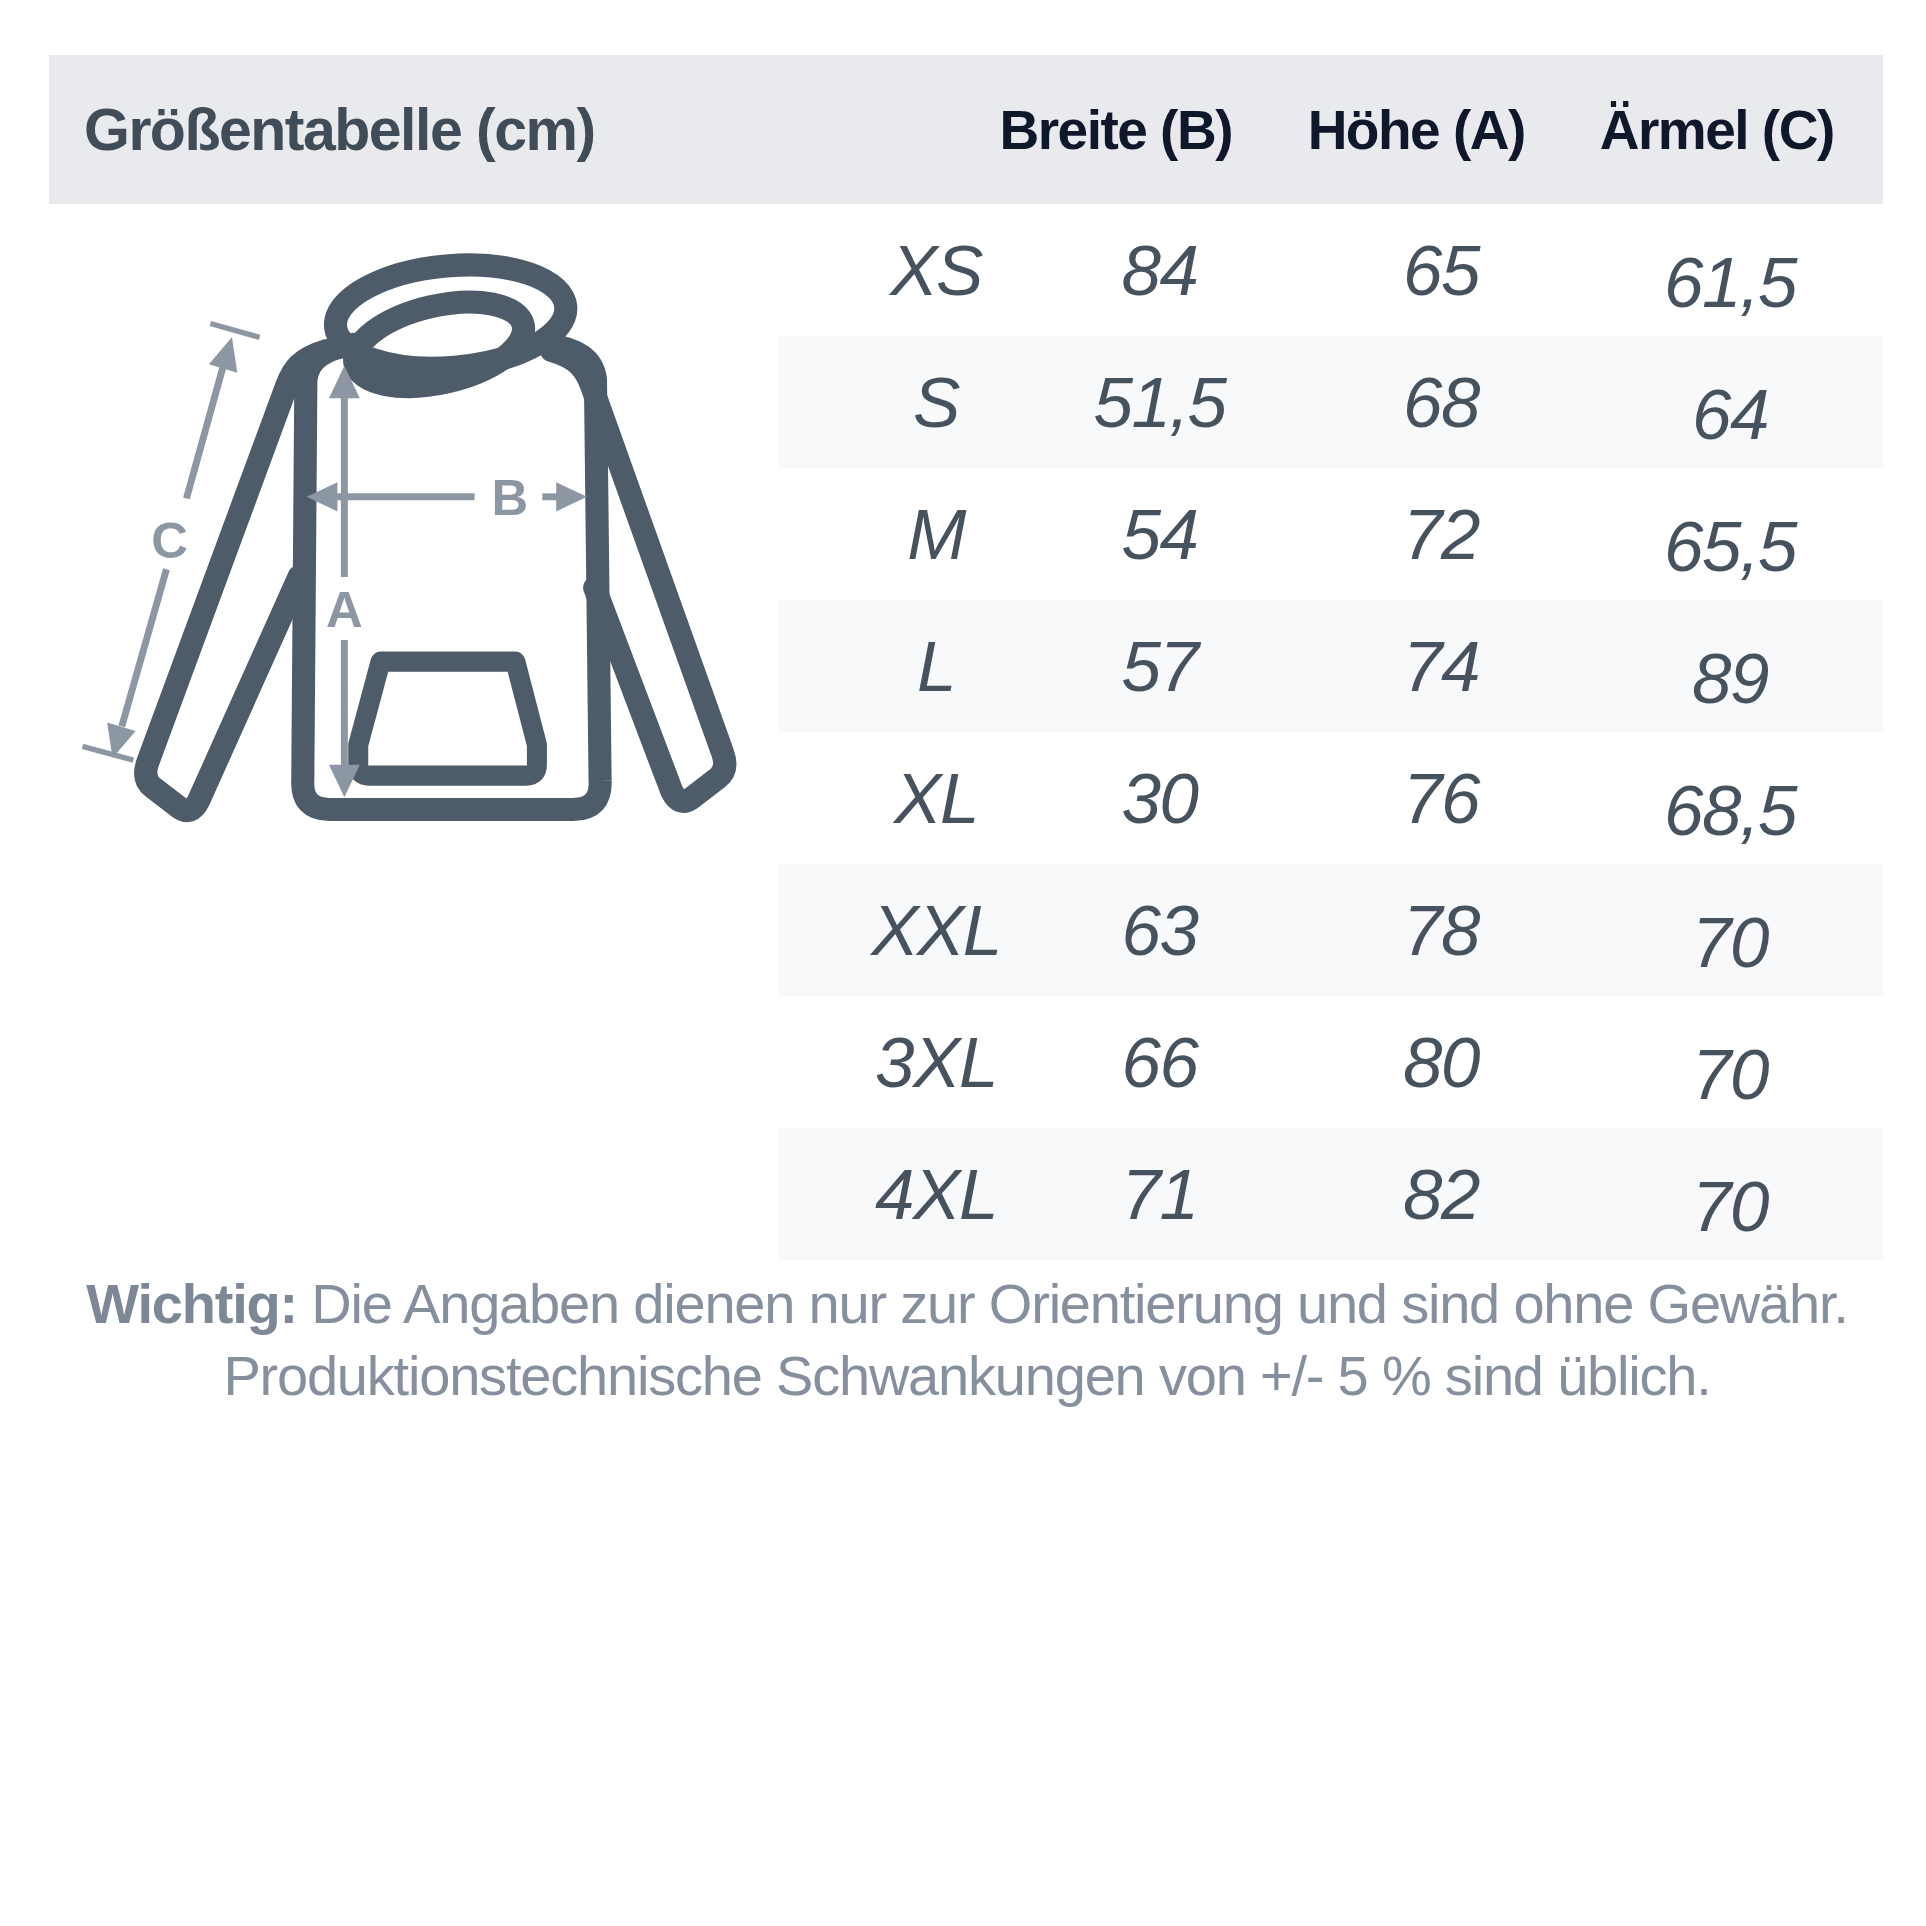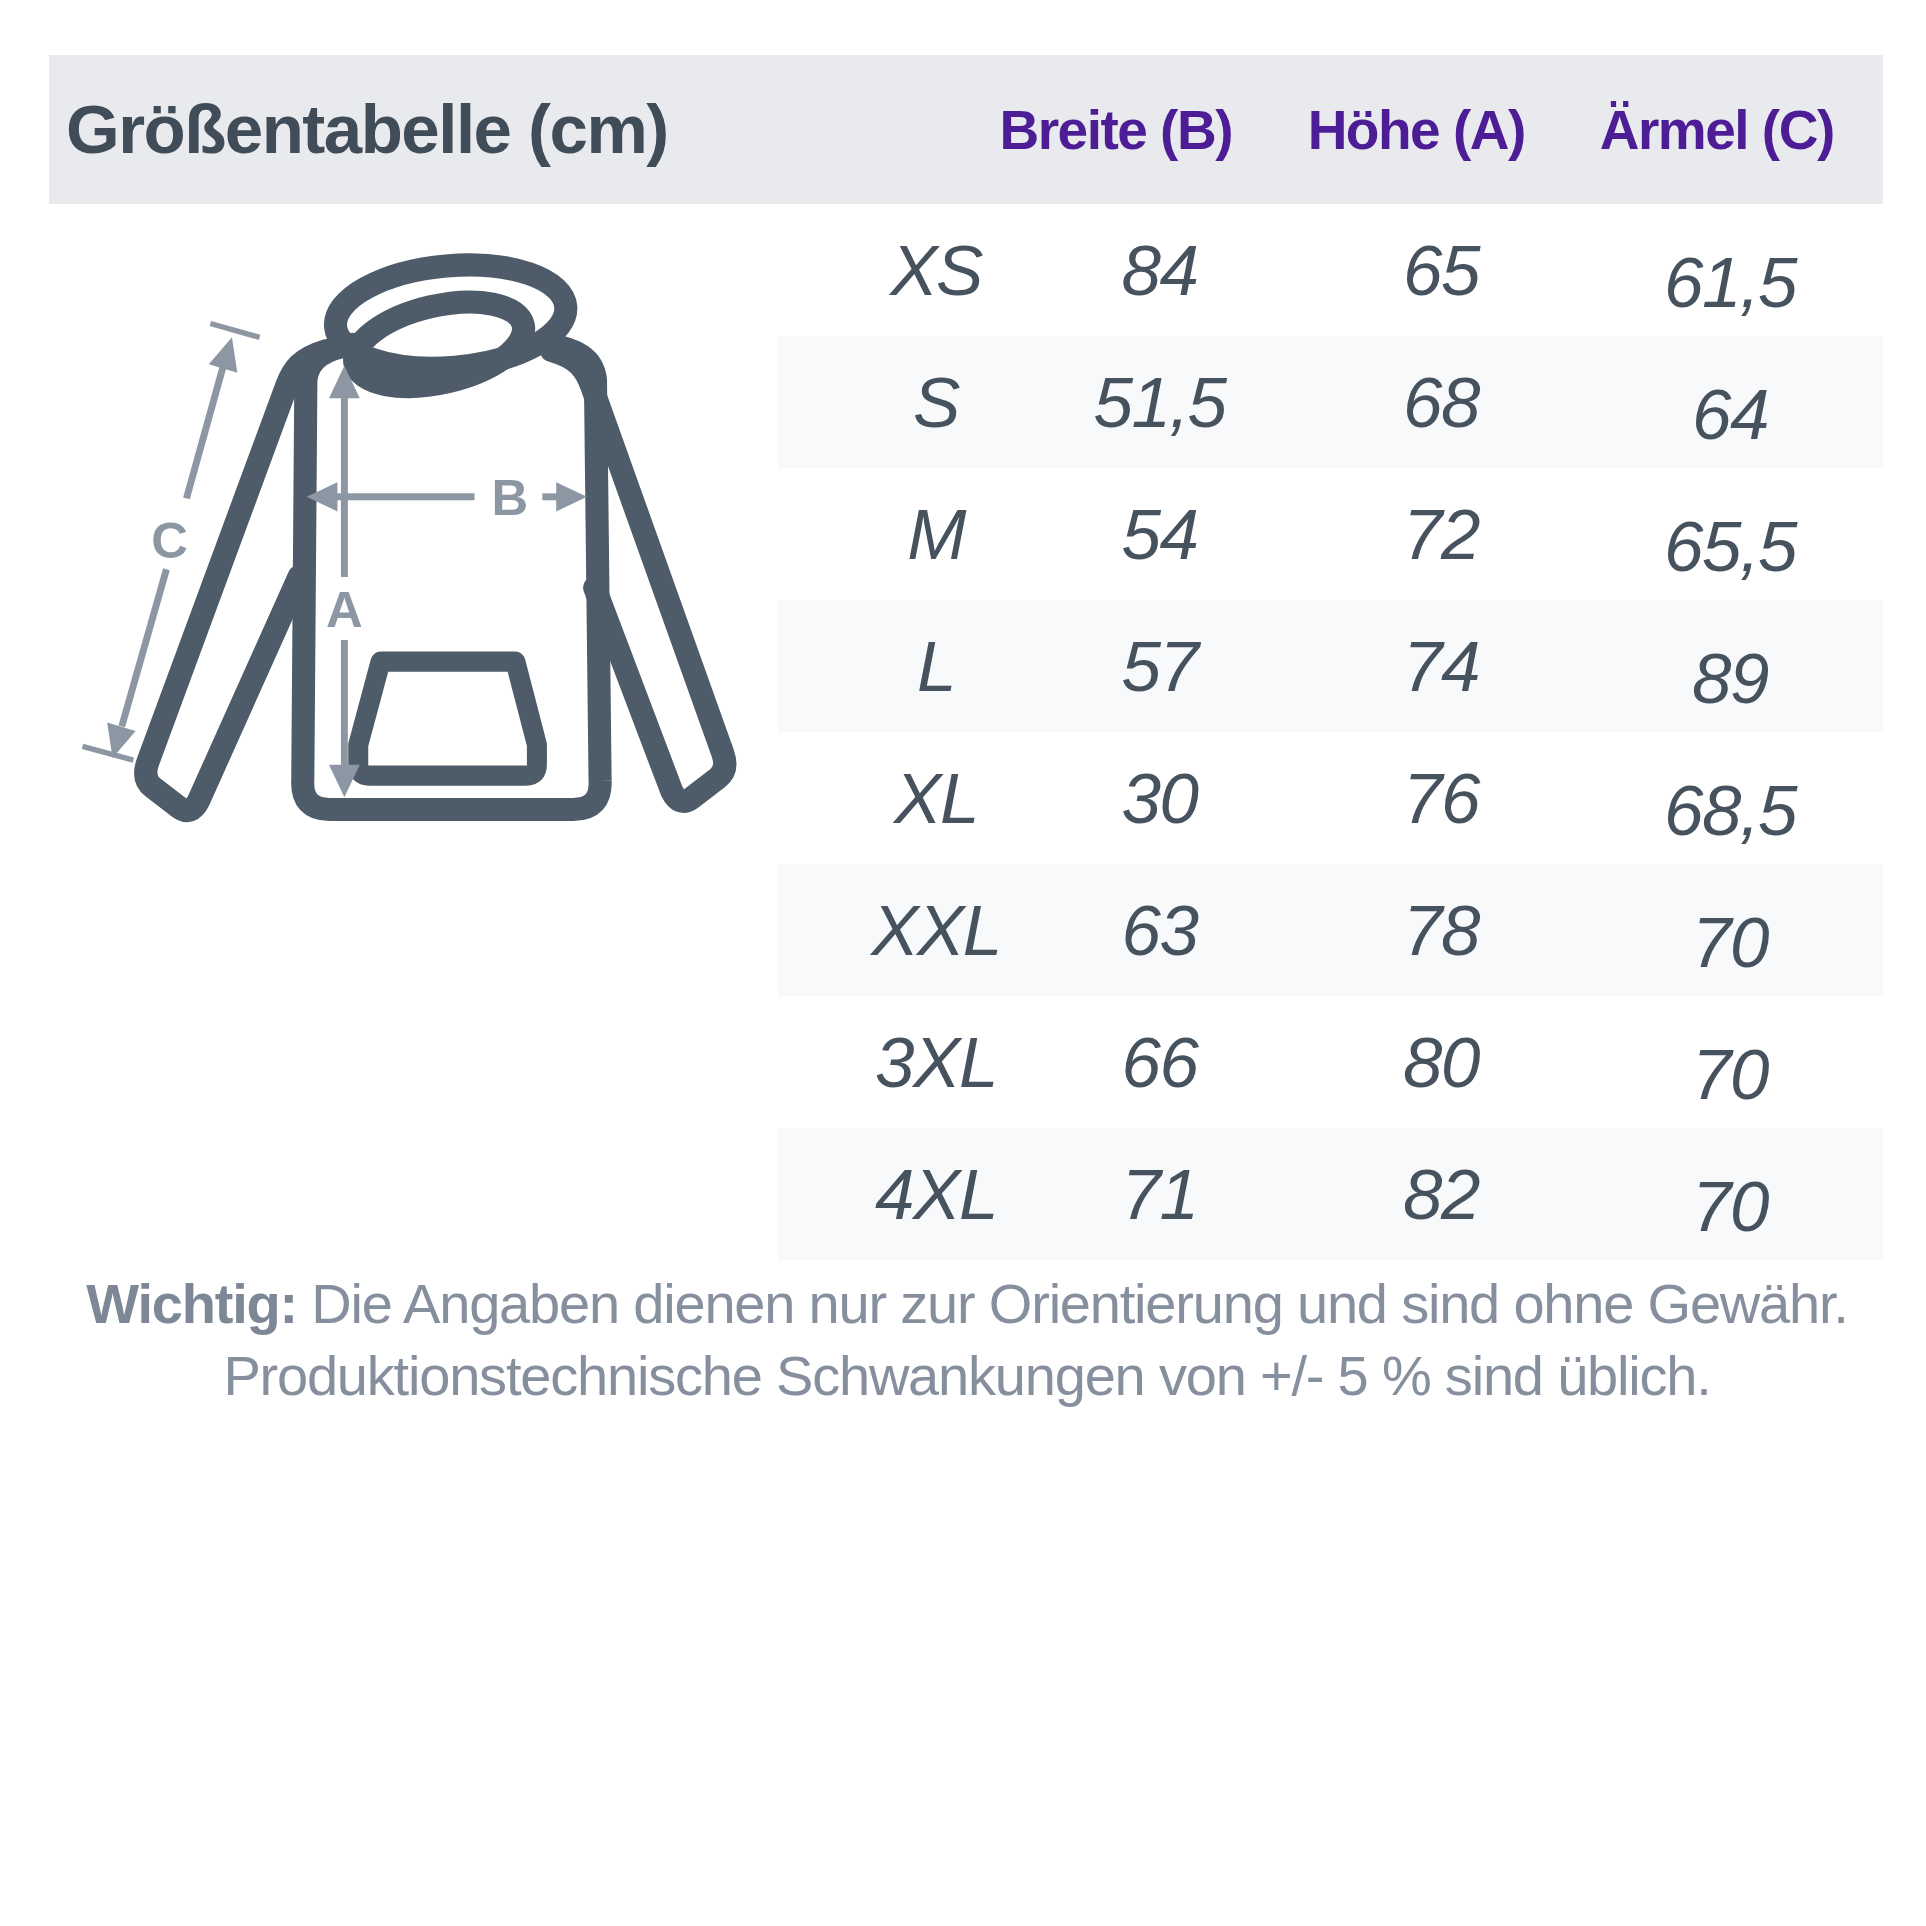--- a/index.html
+++ b/index.html
@@ -2,24 +2,24 @@
 <html style="font-size:12.3px"><head>
 <meta charset="utf-8">
 <style>
   html,body{margin:0;padding:0;background:#ffffff;}
   .canvas{position:relative;width:1926px;height:1926px;background:#ffffff;overflow:hidden;
           font-family:"Liberation Sans", sans-serif;}
 
   
   .header-bar{position:absolute;left:49px;top:55px;width:1834px;height:149px;
               background:#e9eaee;display:flex;align-items:center;}
-  .page-title{flex:1 1 auto;padding-left:17px;font-size:69px;font-weight:bold;
+  .page-title{flex:1 1 auto;padding-left:35px;font-size:59px;font-weight:bold;
               color:#414c59;letter-spacing:-1.5px;white-space:nowrap;}
   .col-head{flex:0 0 auto;text-align:center;font-size:55px;font-weight:bold;
-            color:#4c1d95;letter-spacing:-1.5px;white-space:nowrap;}
+            color:#0f172a;letter-spacing:-1.5px;white-space:nowrap;}
   .col-head.b{width:308px;}
   .col-head.h{width:293px;}
   .col-head.c{width:308px;margin-right:12.3px;}
 
   
   .size-table{position:absolute;left:778px;top:204px;width:1105px;font-style:italic;}
   .row{display:flex;height:132px;align-items:center;}
   .row.shaded{background:#f8f9fb;}
   .cell{display:flex;align-items:center;justify-content:center;
         font-size:71px;color:#47525f;letter-spacing:-1.5px;}

